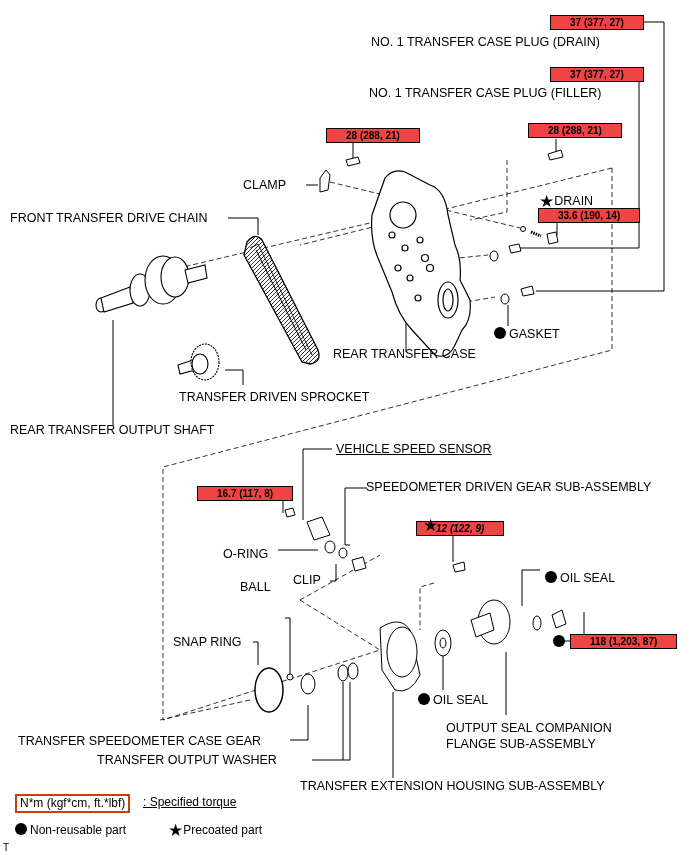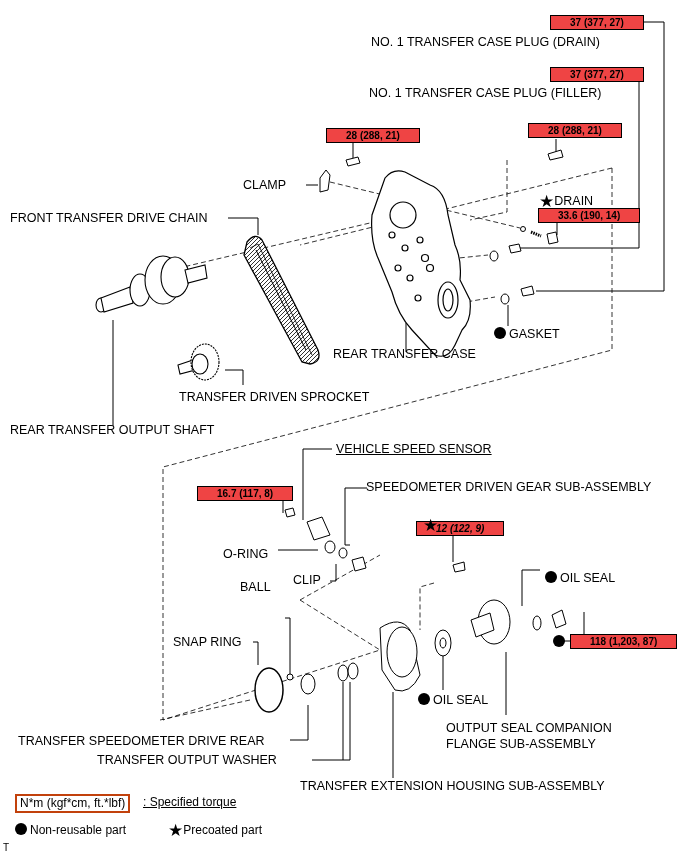--- a/index.html
+++ b/index.html
@@ -171,21 +171,21 @@
 <div class="lbl" style="left:423px;top:518px;"><span class="star">★</span></div>
 <div class="lbl" style="left:223px;top:547px;">O-RING</div>
 <div class="lbl" style="left:293px;top:573px;">CLIP</div>
 <div class="lbl" style="left:545px;top:571px;"><span class="dot"></span><span>OIL SEAL</span></div>
 <div class="lbl" style="left:553px;top:635px;"><span class="dot"></span></div>
 <div class="lbl" style="left:240px;top:580px;">BALL</div>
 <div class="lbl" style="left:173px;top:635px;">SNAP RING</div>
 <div class="lbl" style="left:418px;top:693px;"><span class="dot"></span><span>OIL SEAL</span></div>
 <div class="lbl" style="left:446px;top:721px;">OUTPUT SEAL COMPANION</div>
 <div class="lbl" style="left:446px;top:737px;">FLANGE SUB-ASSEMBLY</div>
-<div class="lbl" style="left:18px;top:734px;">TRANSFER SPEEDOMETER DRIVE REAR</div>
+<div class="lbl" style="left:18px;top:734px;">TRANSFER SPEEDOMETER CASE GEAR</div>
 <div class="lbl" style="left:97px;top:753px;">TRANSFER OUTPUT WASHER</div>
 <div class="lbl" style="left:300px;top:779px;">TRANSFER EXTENSION HOUSING SUB-ASSEMBLY</div>
 
 <div class="legend-box" style="left:15px;top:794px;">N*m (kgf*cm, ft.*lbf)</div>
 <div class="legend-text" style="left:143px;top:795px;text-decoration:underline;">: Specified torque</div>
 <div class="legend-text" style="left:15px;top:823px;"><span class="dot"></span><span>Non-reusable part</span></div>
 <div class="legend-text" style="left:168px;top:823px;"><span class="star">★</span><span>Precoated part</span></div>
 <div class="legend-text" style="left:3px;top:840px;font-size:10px;">T</div>
 
 </body></html>

